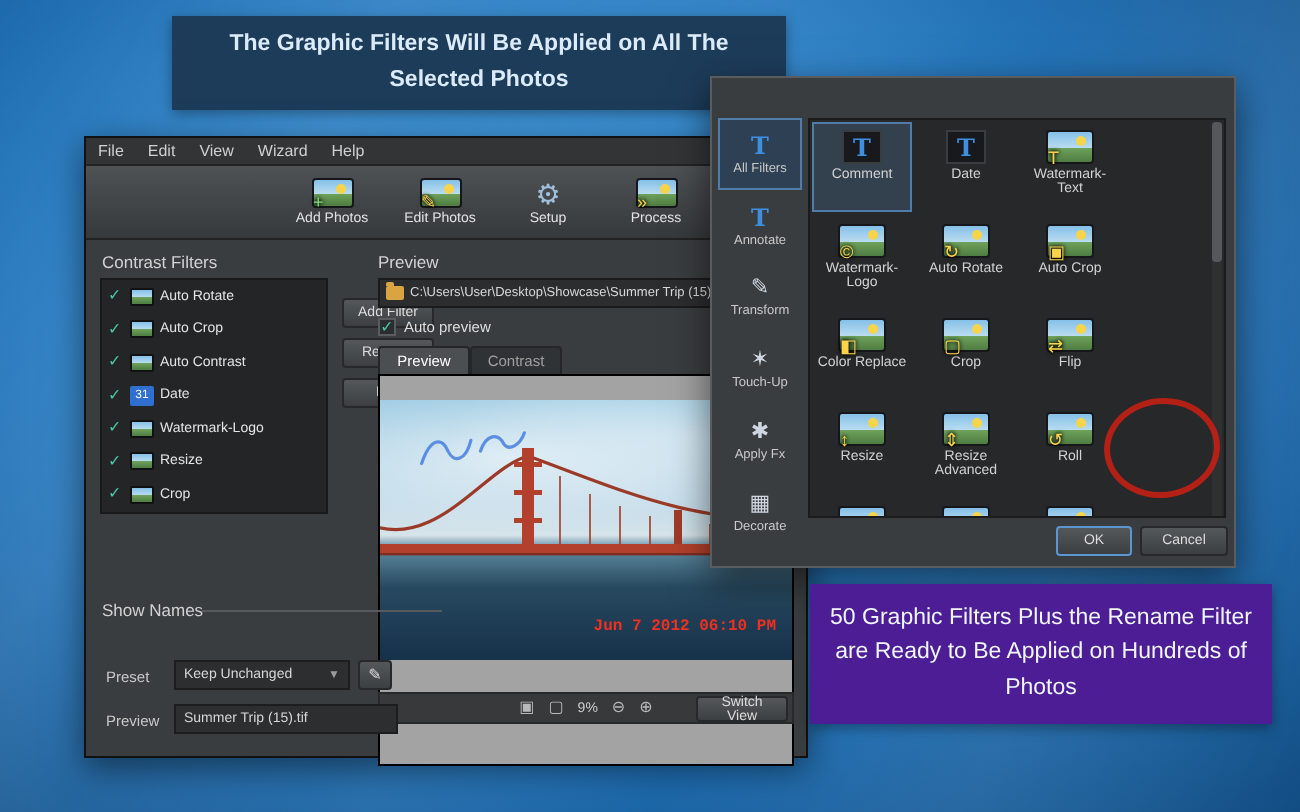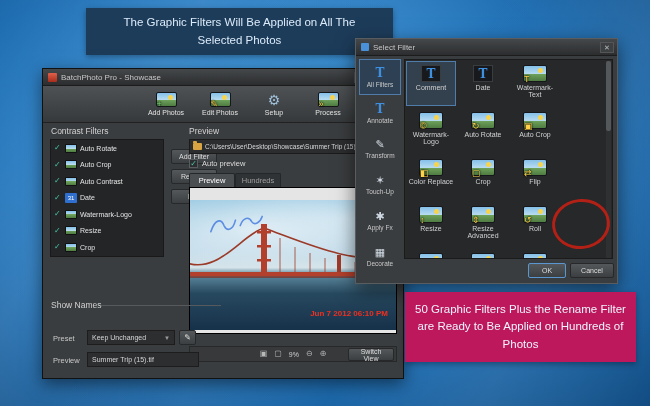--- a/index.html
+++ b/index.html
@@ -11,22 +11,22 @@
   #beam1{left:-80px;top:-180px;width:340px;height:720px;transform:rotate(32deg);
     background:linear-gradient(90deg,rgba(255,255,255,0),rgba(255,255,255,.10),rgba(255,255,255,0));}
   #beam2{left:180px;top:-220px;width:260px;height:760px;transform:rotate(28deg);
     background:linear-gradient(90deg,rgba(255,255,255,0),rgba(220,240,255,.08),rgba(255,255,255,0));}
   #beam3{left:430px;top:-160px;width:300px;height:700px;transform:rotate(24deg);
     background:linear-gradient(90deg,rgba(255,255,255,0),rgba(255,255,255,.07),rgba(255,255,255,0));}
 
   
   .callout{position:absolute;color:#dcebf9;text-align:center;display:flex;align-items:center;justify-content:center;
     line-height:1.5;box-shadow:0 2px 6px rgba(0,0,0,.35);}
-  #callout-top{left:86px;top:8px;width:307px;height:47px;background:#1d3c5a;font-size:11.5px;padding:0 16px;}
-  #callout-bottom{left:405px;top:292px;width:231px;height:70px;background:#be185d;font-size:11.5px;padding:0 10px;color:#eef5fc;}
+  #callout-top{left:86px;top:8px;width:307px;height:47px;background:#1d3c5a;font-size:11.5px;padding:0 16px;font-weight:bold;}
+  #callout-bottom{left:405px;top:292px;width:231px;height:70px;background:#4c1d95;font-size:11.5px;padding:0 10px;color:#eef5fc;}
 
   
   .titlebar{height:17px;background:linear-gradient(#45484a,#2b2d2f);display:flex;align-items:center;padding:0 3px;border-bottom:1px solid #1c1c1c;}
   .titlebar .title{font-size:8px;color:#c6c6c6;flex:1;white-space:nowrap;overflow:hidden;}
   .win-btn{width:14px;height:11px;margin-left:2px;display:flex;align-items:center;justify-content:center;
     font-size:7px;color:#bbb;background:#3d4042;border:1px solid #555;line-height:1;}
   .btn{background:linear-gradient(#54585a,#3c3f41);border:1px solid #26282a;border-radius:2px;color:#ddd;
     font-size:7px;display:flex;align-items:center;justify-content:center;font-family:"Liberation Sans",sans-serif;}
 
   
@@ -88,21 +88,21 @@
   .checkbox{width:9px;height:9px;background:#2b2d2f;border:1px solid #5a5d60;display:flex;align-items:center;justify-content:center;
     font-size:8px;color:#49c8a8;line-height:1;}
   .sp-label{font-size:7.5px;color:#ddd;}
 
   .tabs{position:absolute;left:146px;top:104px;display:flex;}
   .tab{width:46px;height:14px;font-size:7.5px;display:flex;align-items:center;justify-content:center;
     border:1px solid #24262a;border-bottom:none;border-radius:2px 2px 0 0;}
   .tab.active{background:#4b4f52;color:#fff;}
   .tab.inactive{background:#303335;color:#9f9f9f;}
 
-  .image-area{position:absolute;left:146px;top:118px;width:208px;height:147px;background:#e5e5e5;border:1px solid #000;overflow:hidden;}
+  .image-area{position:absolute;left:146px;top:118px;width:208px;height:196px;background:#a3a3a3;border:1px solid #000;overflow:hidden;font-family:Liberation Mono, monospace;}
   .photo{position:absolute;left:0;top:12px;width:206px;height:130px;overflow:hidden;
     background:linear-gradient(180deg,#9ecbe3 0%,#c3dcea 40%,#d6e4ea 52%,#5e8aa0 57%,#27495f 72%,#16314a 100%);}
   .photo .clouds{position:absolute;left:0;top:0;width:100%;height:55%;
     background:radial-gradient(ellipse at 30% 40%, rgba(255,255,255,.55), rgba(255,255,255,0) 60%),
                radial-gradient(ellipse at 75% 25%, rgba(255,255,255,.4), rgba(255,255,255,0) 55%);}
   .bridge-svg{position:absolute;left:0;top:0;}
   .watermark{position:absolute;left:16px;top:12px;transform:rotate(-8deg);opacity:.85;}
   .datestamp{position:absolute;right:8px;bottom:12px;color:#f03020;font-size:8px;font-weight:bold;white-space:nowrap;}
 
   .ctrl-bar{position:absolute;left:146px;top:277px;width:208px;height:16px;background:#37393b;border:1px solid #26282a;
@@ -139,26 +139,26 @@
 </head>
 <body>
 
 <div class="beam" id="beam1"></div>
 <div class="beam" id="beam2"></div>
 <div class="beam" id="beam3"></div>
 
 <div class="callout" id="callout-top">The Graphic Filters Will Be Applied on All The Selected Photos</div>
 
 <div id="main-window">
-  <div class="titlebar">
-    <span class="app-icon"></span>
-    <span class="title">BatchPhoto Pro - Showcase</span>
-    <span class="win-btn">–</span>
-    <span class="win-btn">▢</span>
-    <span class="win-btn">✕</span>
+  <div class="menubar">
+    <span class="menu-item">File</span>
+    <span class="menu-item">Edit</span>
+    <span class="menu-item">View</span>
+    <span class="menu-item">Wizard</span>
+    <span class="menu-item">Help</span>
   </div>
   <div class="toolbar">
     <div class="tool-btn">
       <span class="thumb tb-ic">
           <span class="badge badge-green">+</span>
         </span>
       <span class="tool-label">Add Photos</span>
     </div>
     <div class="tool-btn">
       <span class="thumb tb-ic">
@@ -229,21 +229,21 @@
     <span class="path-text">C:\Users\User\Desktop\Showcase\Summer Trip (15).jpg</span>
   </div>
 
   <div class="show-preview">
     <span class="checkbox">✓</span>
     <span class="sp-label">Auto preview</span>
   </div>
 
   <div class="tabs">
     <div class="tab active">Preview</div>
-    <div class="tab inactive">Hundreds</div>
+    <div class="tab inactive">Contrast</div>
   </div>
 
   <div class="image-area">
     <div class="photo">
       <div class="clouds"></div>
       <svg class="bridge-svg" width="206" height="130" viewBox="0 0 206 130">
         <path d="M-6,62 C28,76 52,34 74,28 C118,44 160,64 212,58" stroke="#9c3a28" stroke-width="1.6" fill="none"></path>
         <path d="M90,38 V72 M105,47 V72 M120,53 V72 M135,58 V72 M150,61 V72 M165,62 V72 M180,61 V72" stroke="#a03a28" stroke-width="0.8"></path>
         <rect x="71" y="24" width="6" height="52" fill="#b3402c"></rect>
         <rect x="67" y="31" width="14" height="2.5" fill="#b3402c"></rect>
@@ -279,25 +279,20 @@
   </div>
   <button class="btn" id="preset-edit">✎</button>
 
   <span class="en-label" id="name-preview-label">Preview</span>
   <div class="field" id="name-preview-field">
     <span>Summer Trip (15).tif</span>
   </div>
 </div>
 
 <div id="dialog">
-  <div class="titlebar">
-    <span class="dlg-icon"></span>
-    <span class="title">Select Filter</span>
-    <span class="win-btn">✕</span>
-  </div>
 
   <div class="cat-col">
     <div class="cat sel">
       <span class="cat-ic tserif">T</span>
       <span class="cat-label">All Filters</span>
     </div>
     <div class="cat">
       <span class="cat-ic tserif">T</span>
       <span class="cat-label">Annotate</span>
     </div>

